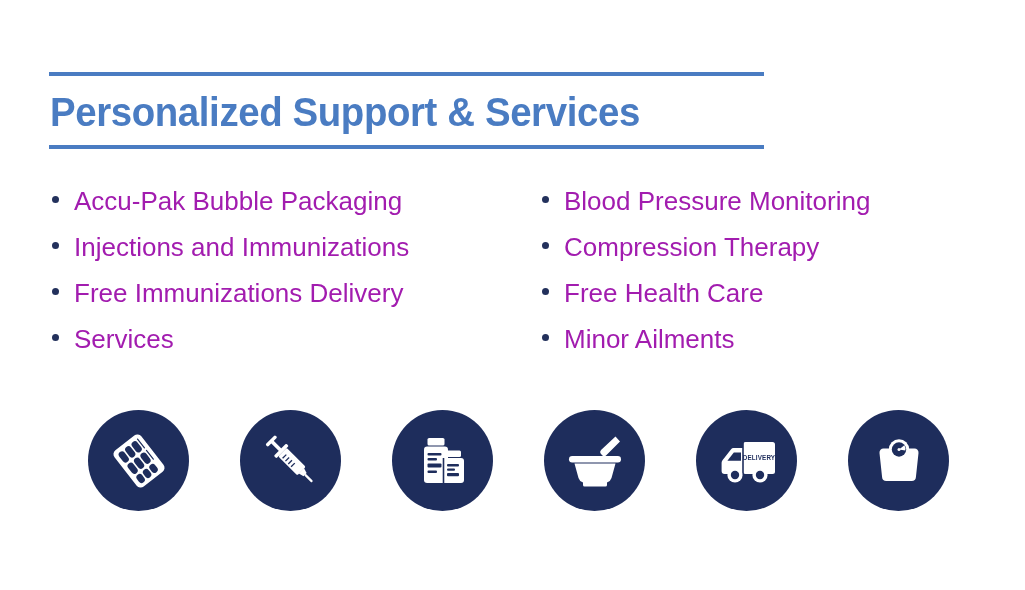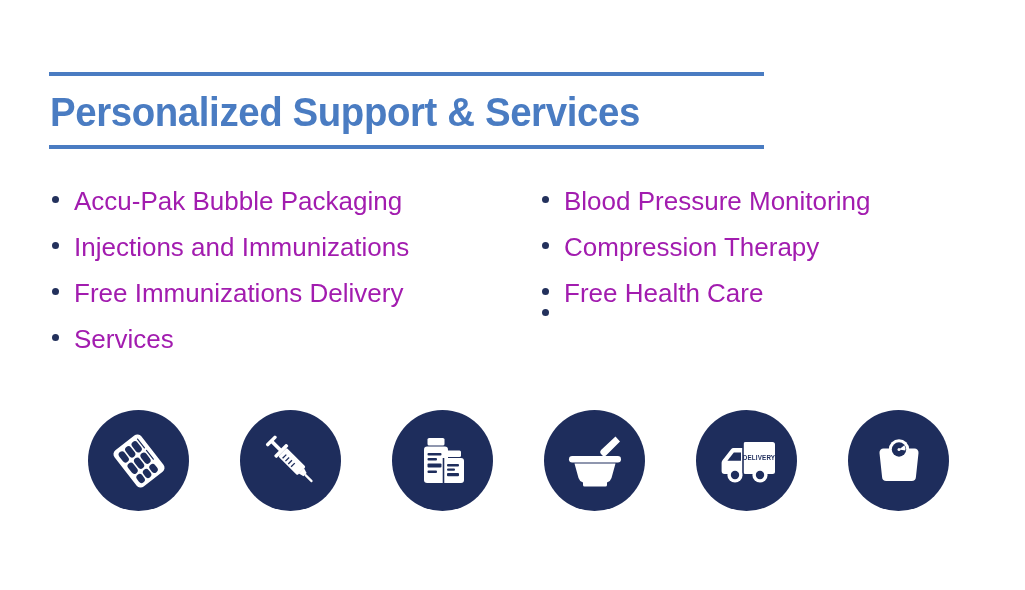--- a/index.html
+++ b/index.html
@@ -132,20 +132,21 @@
     <li class="service-item">
       <span class="bullet-dot"></span>
       <span>Compression Therapy</span>
     </li>
     <li class="service-item">
       <span class="bullet-dot"></span>
       <span>Free Health Care</span>
     </li>
     <li class="service-item">
       <span class="bullet-dot"></span>
+      <span>Minor Ailments</span>
     </li>
   </ul>
 
 </div>
 
 <div id="icon-row">
 
   <div class="icon-circle">
     <span>
       <svg width="66" height="66" viewBox="0 0 66 66">

